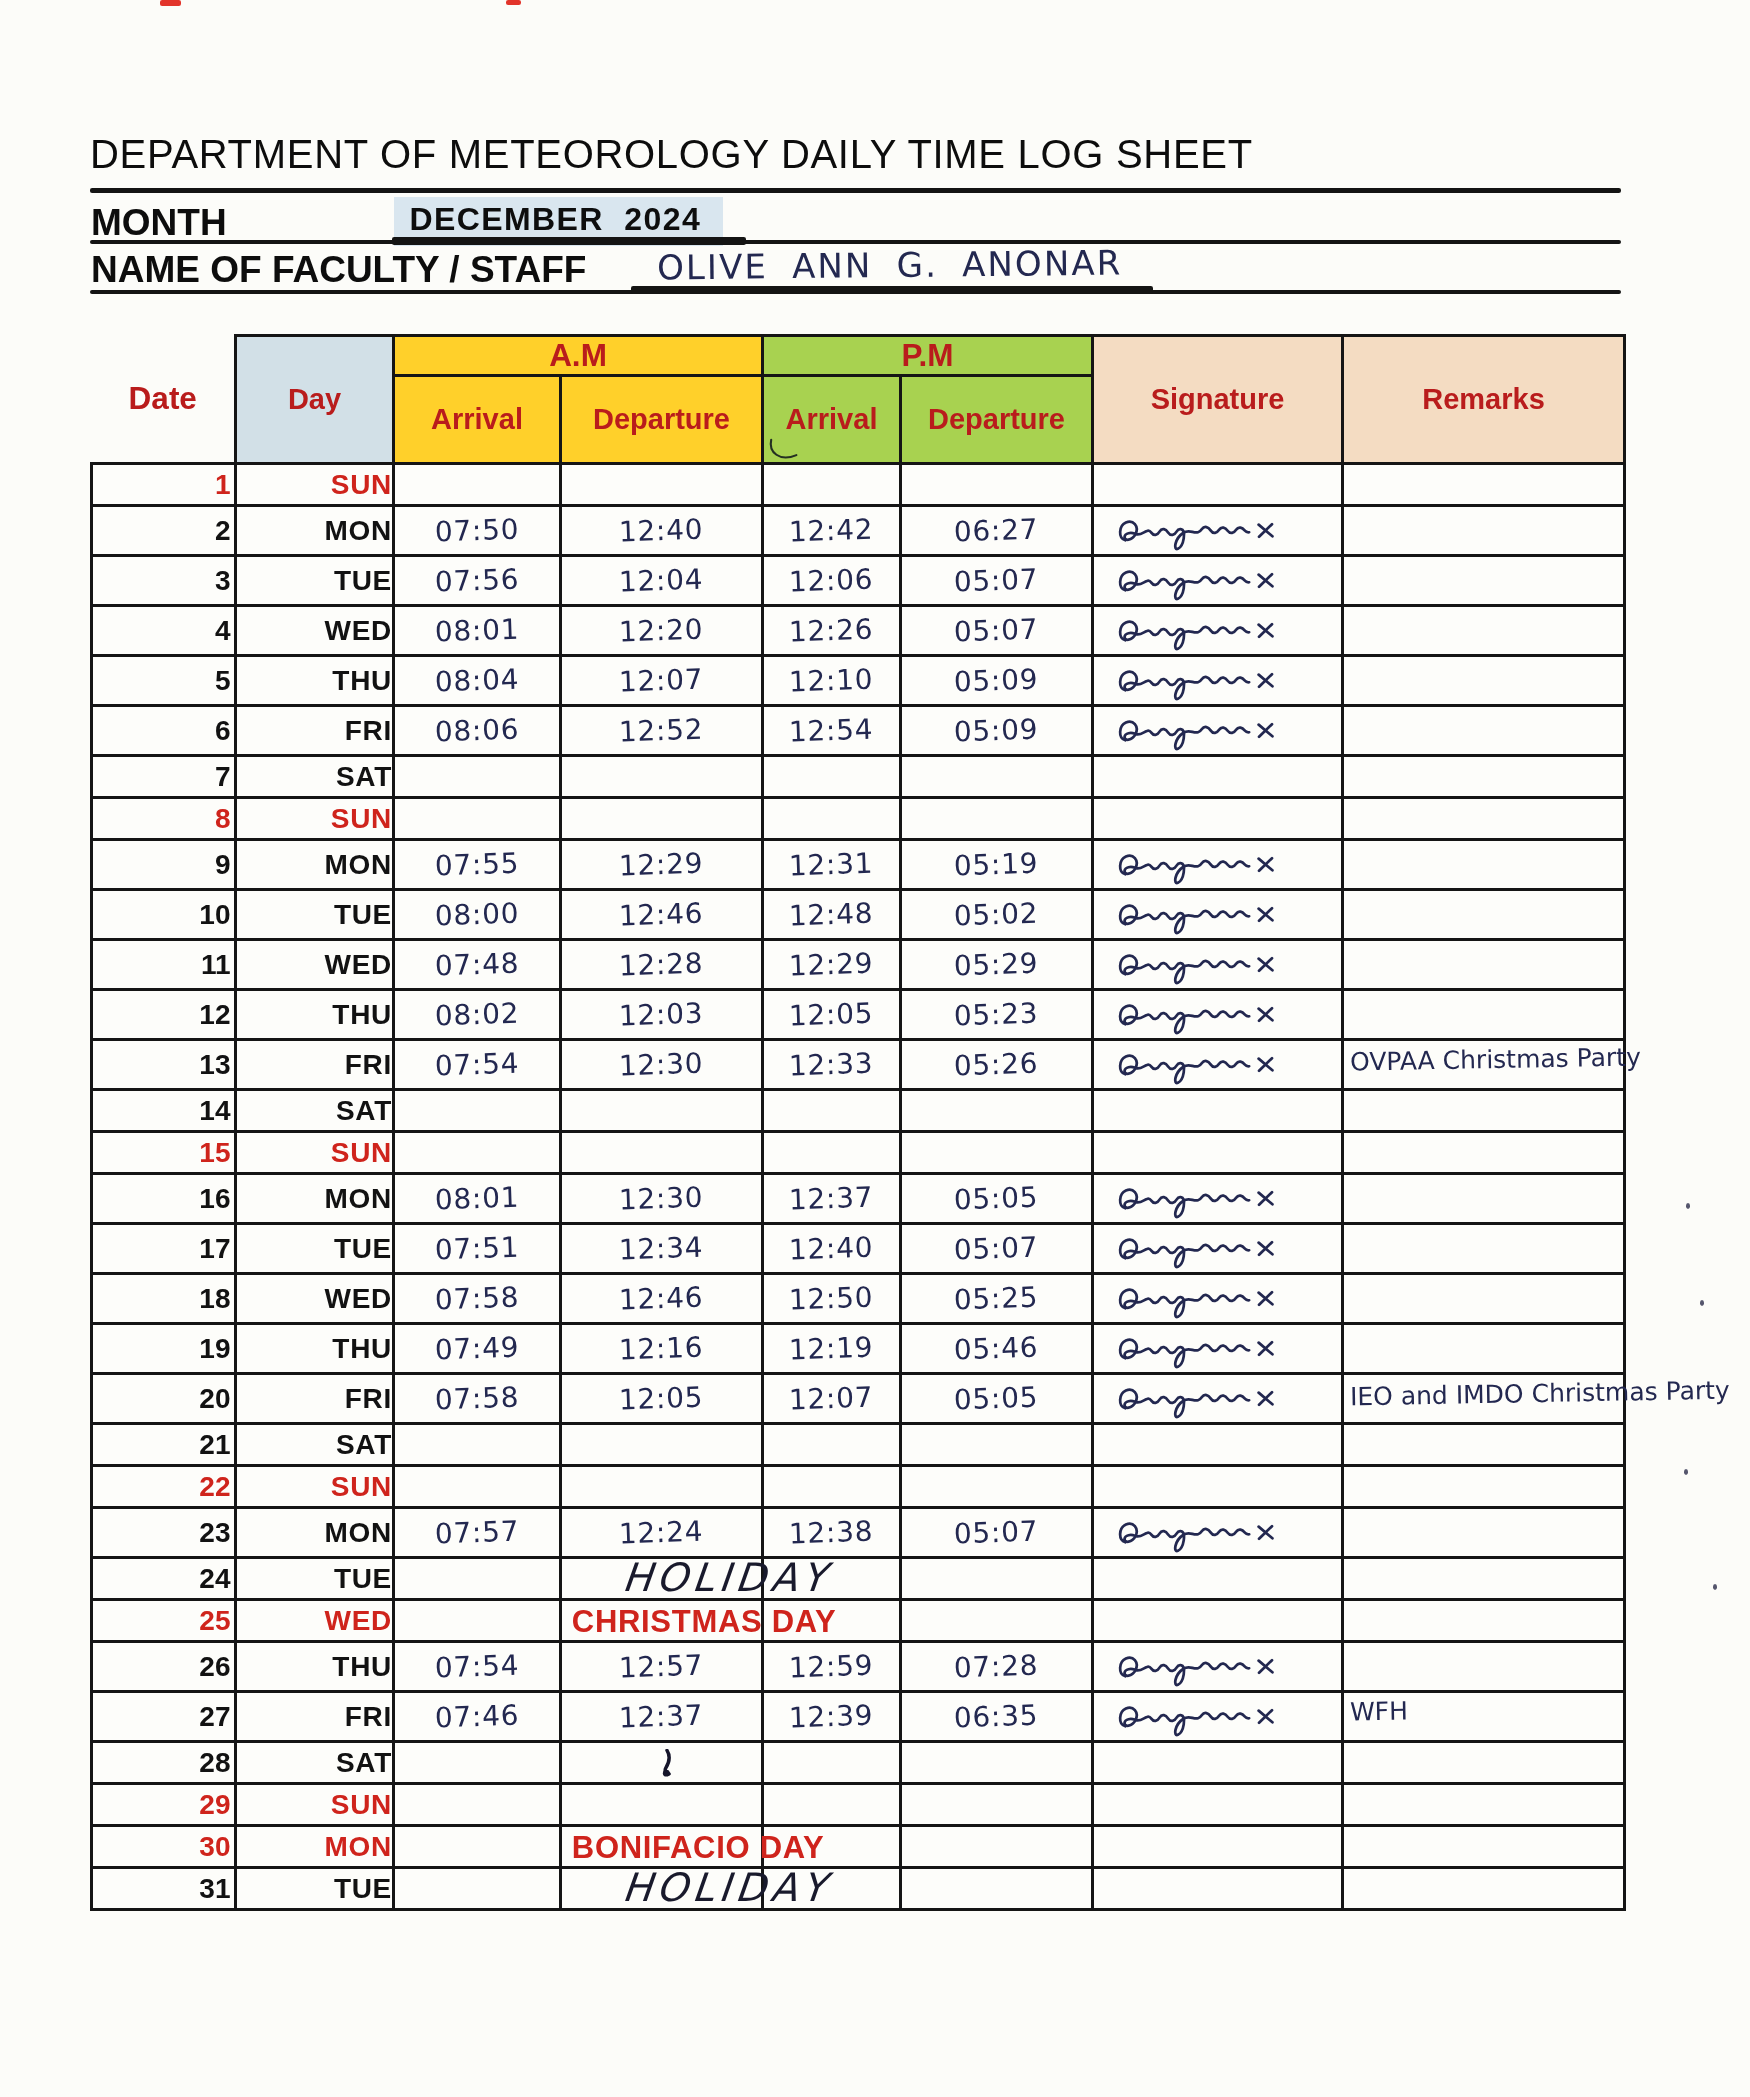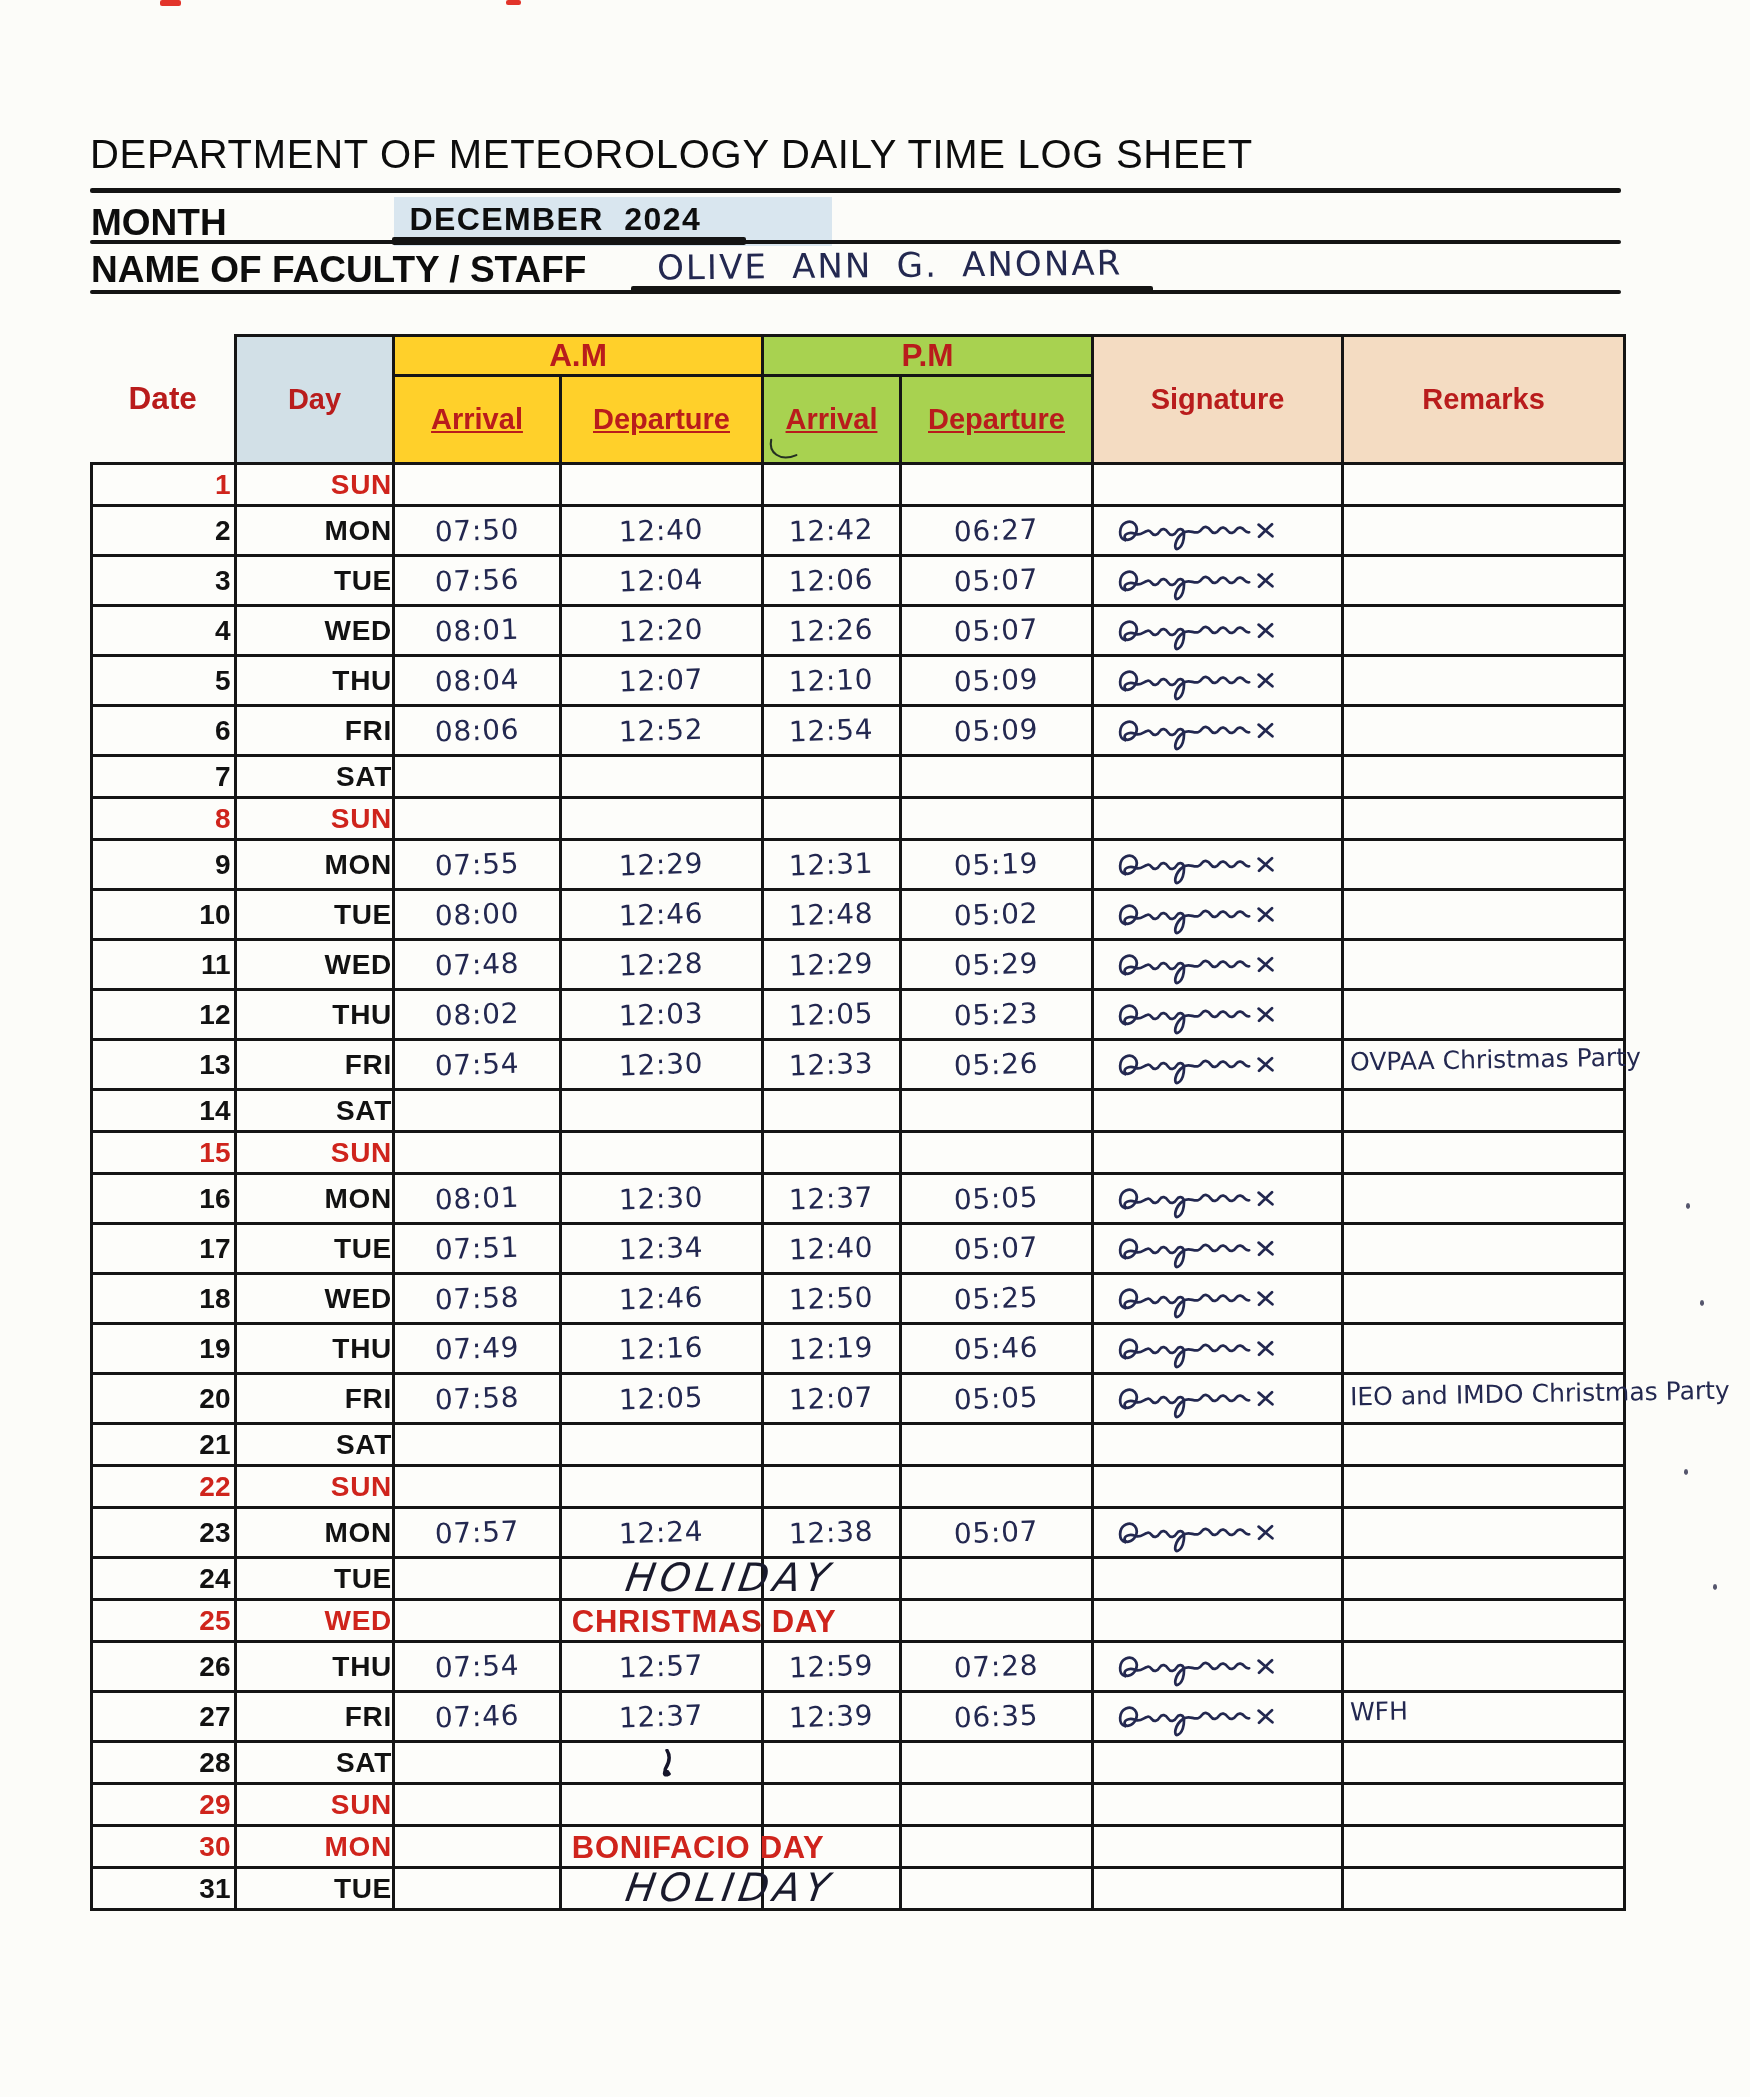--- a/index.html
+++ b/index.html
@@ -22,21 +22,21 @@
   .title{
     position:absolute;left:90px;top:132px;
     font-size:40px;font-weight:normal;color:#0d0d0d;
     letter-spacing:0.7px;white-space:nowrap;
   }
   .rule{position:absolute;background:var(--line);border-radius:2.1px;}
   #title-rule{left:90px;top:188px;width:1531px;height:4.9px;}
   .field-label{position:absolute;font-size:37px;font-weight:bold;color:#0d0d0d;white-space:nowrap;}
   #month-label{left:91px;top:202px;}
   .month-box{
-    position:absolute;left:394px;top:197px;width:438px;height:49px;
+    position:absolute;left:394px;top:197px;width:329px;height:49px;
     background:var(--month-highlight);
   }
   .month-value{
     position:absolute;left:15.4px;top:4.2px;font-size:32px;font-weight:bold;
     color:#0e0e0e;white-space:pre;letter-spacing:1.4px;
   }
   #month-rule{left:90px;top:240px;width:1531px;height:3.5px;}
   #month-rule-heavy{left:392px;top:237px;width:354px;height:7.7px;}
   #name-label{left:91px;top:249px;}
   .name-value{
@@ -55,21 +55,21 @@
   }
   col.c-date{width:144px;} col.c-day{width:158px;}
   col.c-ama{width:167px;} col.c-amd{width:202px;}
   col.c-pma{width:138px;} col.c-pmd{width:192px;}
   col.c-sig{width:250px;} col.c-rem{width:282px;}
 
   th,td{border:3.5px solid #151515;padding:0;overflow:visible;}
   thead th{font-weight:bold;color:#b91c1c;}
   th.corner{border:none;background:transparent;font-size:31.5px;vertical-align:middle;}
   .h-span{font-size:31.5px;height:36px;vertical-align:middle;}
-  .h-sub{font-size:29px;height:85px;vertical-align:middle;position:relative;text-decoration:underline;}
+  .h-sub{font-size:29px;height:85px;vertical-align:middle;position:relative;}
   .h-tall{font-size:29px;vertical-align:middle;}
   .bg-am{background:var(--am-header);}
   .bg-pm{background:var(--pm-header);}
   .bg-day{background:var(--day-header);}
   .bg-side{background:var(--side-header);}
   .stray-stroke{position:absolute;left:2.8px;bottom:-2.8px;}
 
   tbody{background:#fdfdfa;}
   tbody td{height:39px;vertical-align:middle;position:relative;}
   td.c-date{text-align:right;padding-right:3.5px;font-size:28px;font-weight:bold;color:#121212;}

